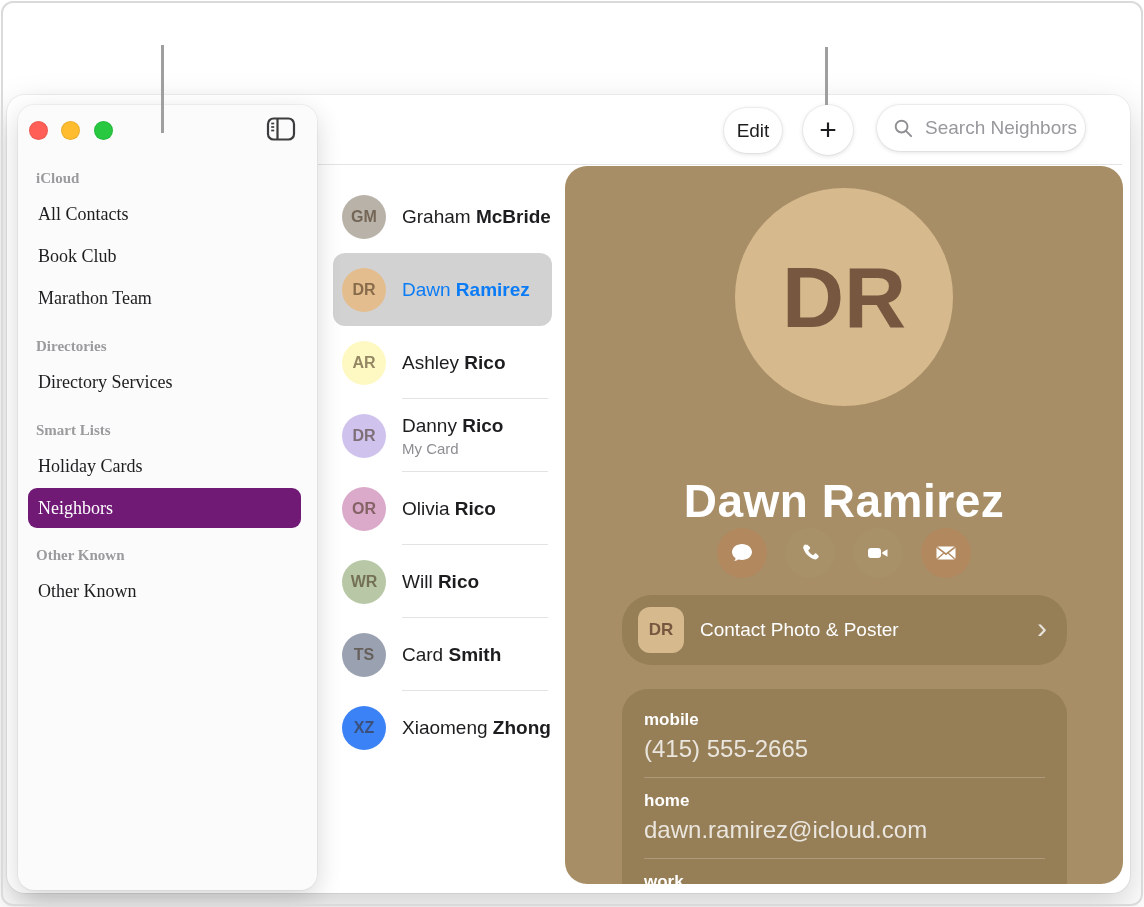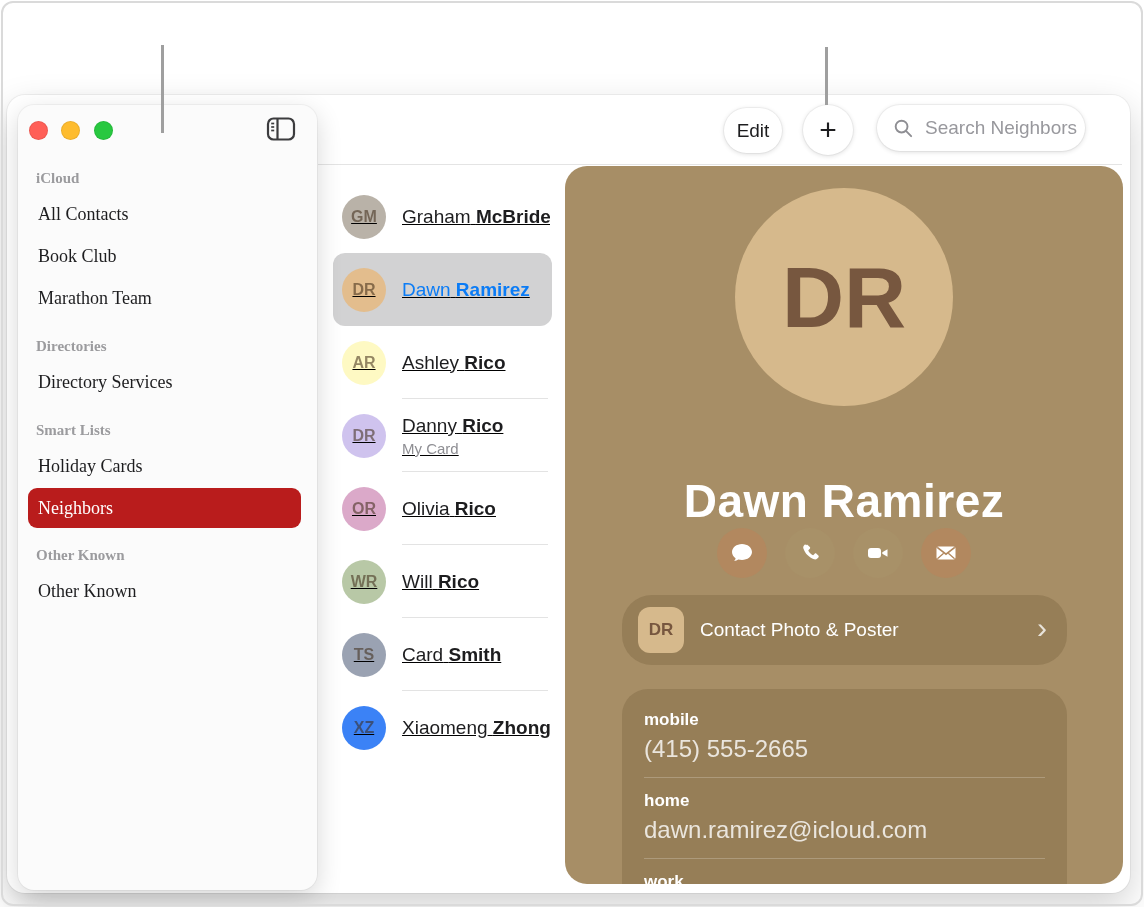--- a/index.html
+++ b/index.html
@@ -34,27 +34,27 @@
   .traffic{position:absolute;top:16px;width:19px;height:19px;border-radius:50%;box-shadow:inset 0 0 0 1px rgba(0,0,0,.08);}
   .t-red{left:11px;background:#ff5f57;}
   .t-yellow{left:43px;background:#febc2e;}
   .t-green{left:76px;background:#28c840;}
   .sb-toggle{position:absolute;left:248px;top:11px;width:30px;height:26px;display:flex;align-items:center;justify-content:center;}
   .sb-content{padding:58px 16px 0 18px;}
   .sb-header{font-size:15px;font-weight:700;color:#9b9b9e;height:30px;display:flex;align-items:center;margin-top:12px;}
   .sb-header:first-child{margin-top:0;}
   .sb-item{height:42px;display:flex;align-items:center;font-size:18px;color:#1d1d1f;
     padding:0 10px;margin-left:-8px;border-radius:9px;cursor:default;}
-  .sb-item.selected{background:#b91c1c;color:#ffffff;height:40px;margin-top:1px;margin-bottom:1px;}
+  .sb-item.selected{background:#701a75;color:#ffffff;height:40px;margin-top:1px;margin-bottom:1px;}
 
   
   .clist{position:absolute;left:311px;top:70px;width:247px;height:727px;padding-top:15px;box-sizing:border-box;background:#fff;
     border-bottom-left-radius:18px;overflow:hidden;}
   .row{height:73px;margin:0 13px 0 15px;border-radius:12px;display:flex;align-items:center;gap:16px;
-    padding-left:9px;box-sizing:border-box;position:relative;cursor:default;text-decoration:underline;}
+    padding-left:9px;box-sizing:border-box;position:relative;cursor:default;}
   .row.selected{background:#d2d2d3;}
   .row.sep::after{content:"";position:absolute;left:69px;right:4px;bottom:0;height:1px;background:#e3e3e3;}
   .avatar{width:44px;height:44px;border-radius:50%;flex:0 0 44px;display:flex;align-items:center;justify-content:center;
     font-size:16px;font-weight:700;color:rgba(60,40,20,.55);}
   .nm{font-size:19px;color:#1d1d1f;white-space:nowrap;overflow:hidden;width:148px;}
   .nm .last{font-weight:700;}
   .row.selected .nm{color:#0b7cf6;}
   .sub{font-size:15px;color:#8e8e93;margin-top:3px;}
 
   

